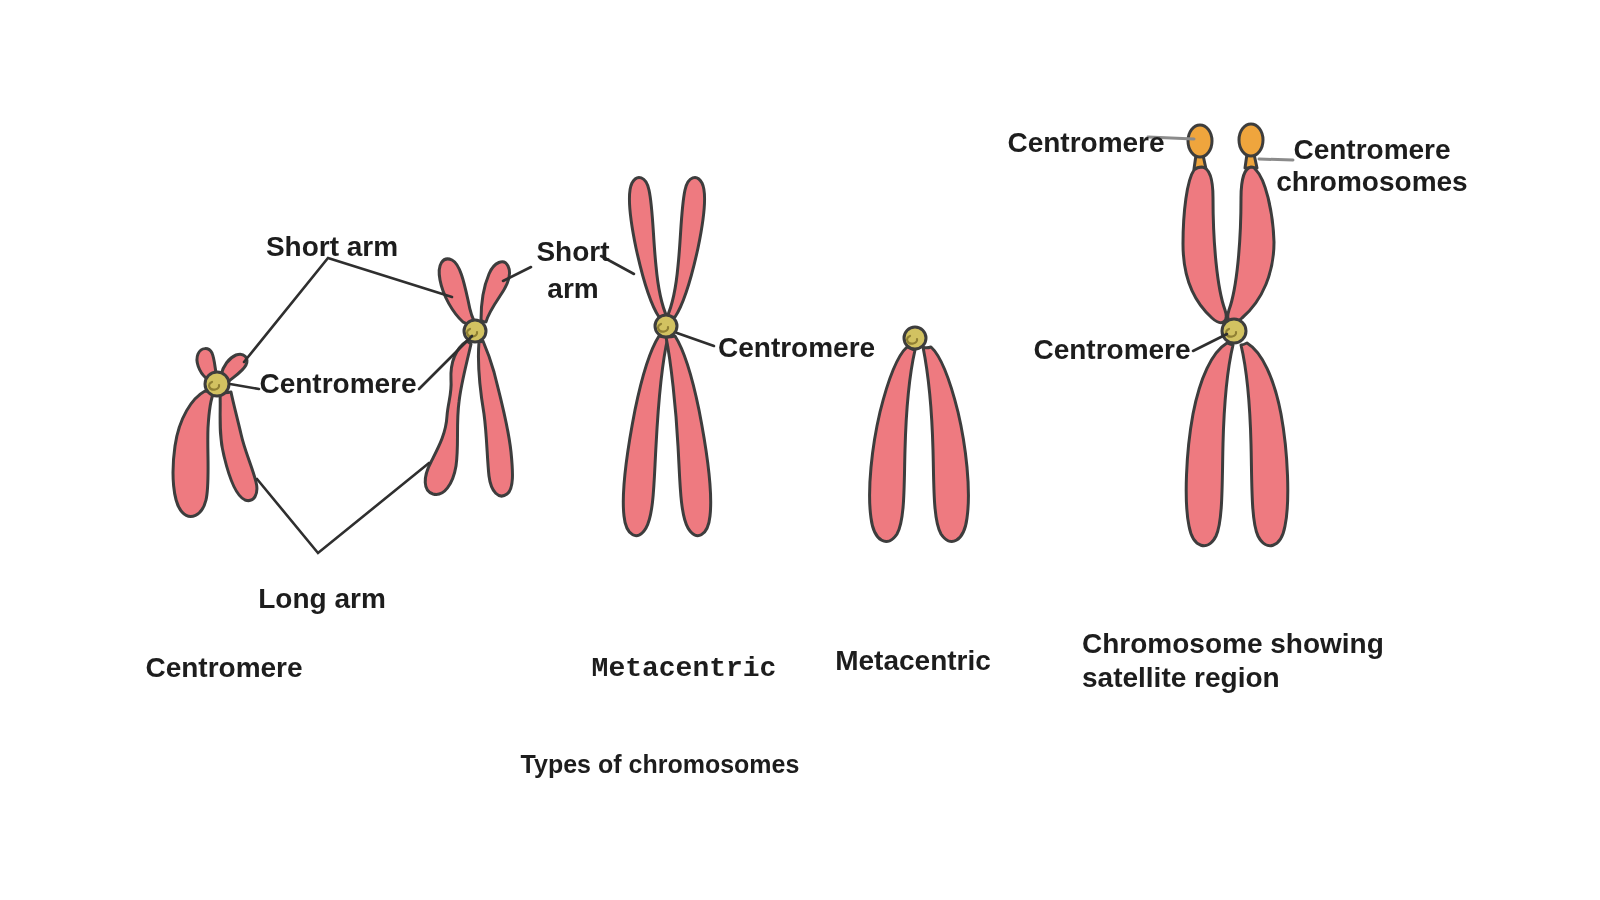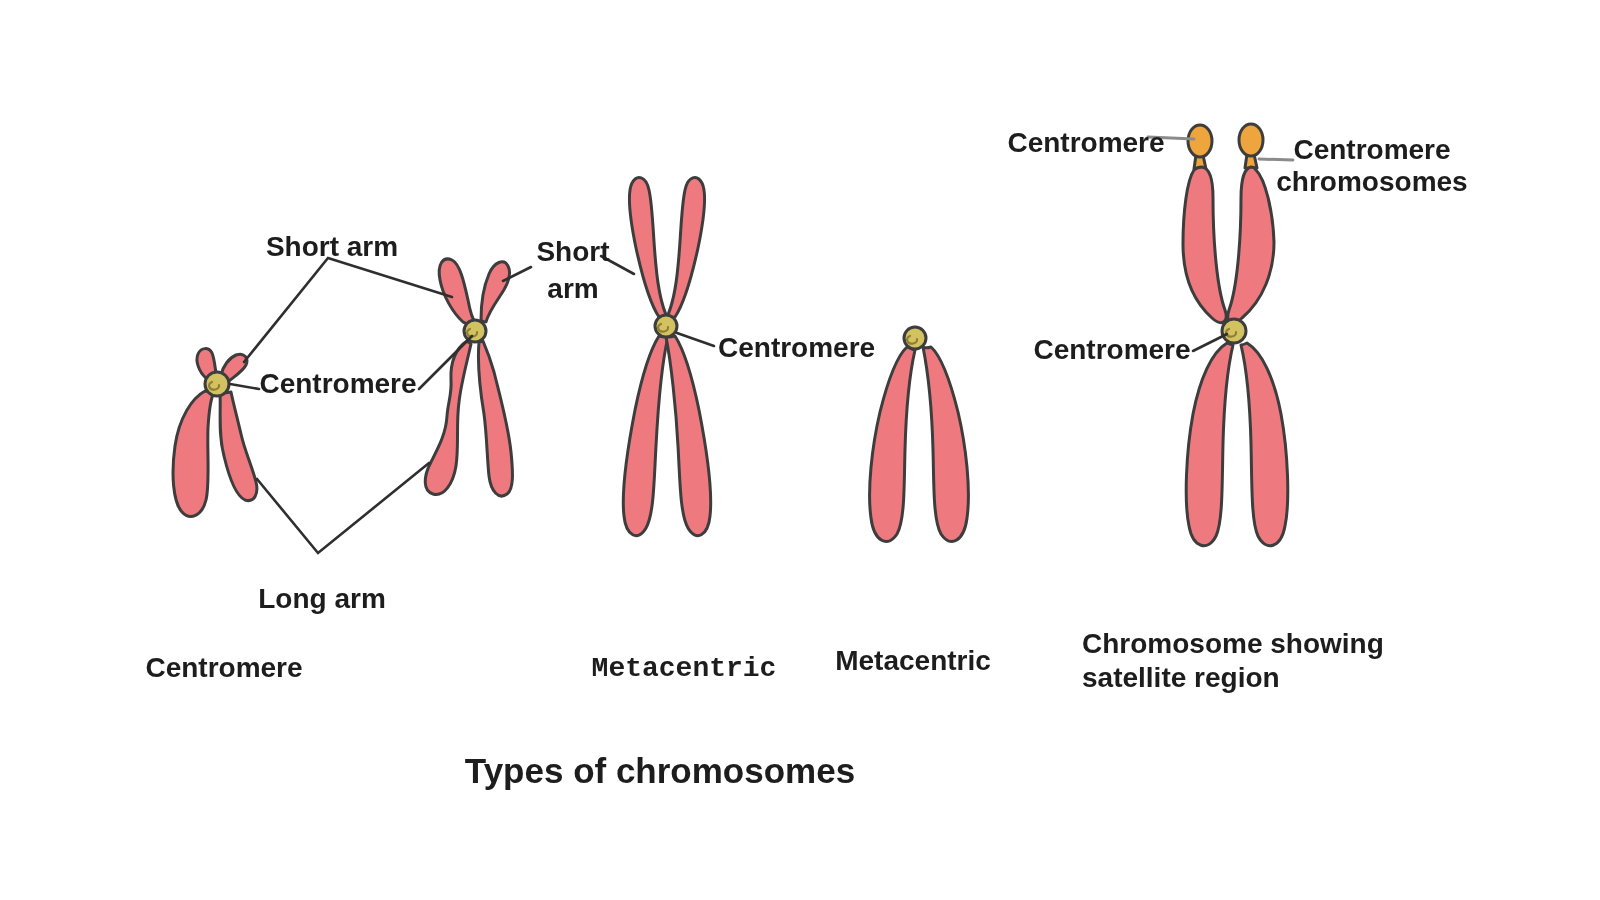--- a/index.html
+++ b/index.html
@@ -15,21 +15,21 @@
   .satellite{fill:var(--satellite-fill,#efa53d);stroke:var(--chromosome-outline,#3d3d3d);stroke-width:3;stroke-linejoin:round;}
   .leader{fill:none;stroke:var(--leader-dark,#2f2f2f);stroke-width:2.6;stroke-linecap:round;stroke-linejoin:miter;}
   .leader-gray{fill:none;stroke:var(--leader-gray,#8b8b8b);stroke-width:3;stroke-linecap:round;}
   .lbl{
     position:absolute;color:var(--label-text,#1d1d1d);
     font-weight:bold;font-size:28px;line-height:1.18;
     white-space:nowrap;text-align:center;
   }
   .ctr{transform:translateX(-50%);}
   .wrap{white-space:normal;}
-  .title{font-size:35px;}
+  .title{font-size:25px;}
 </style>
 </head>
 <body>
 
 <div class="stage">
 
   <svg class="canvas" width="1600" height="900" viewBox="0 0 1600 900">
 
     <g>
       <path class="chrom" d="M 206 378 C 199 372 195 361 198 354 C 201 347 209 347 212 353 C 215 360 215 371 217 377 C 213 379 209 379 206 378 Z"></path>

